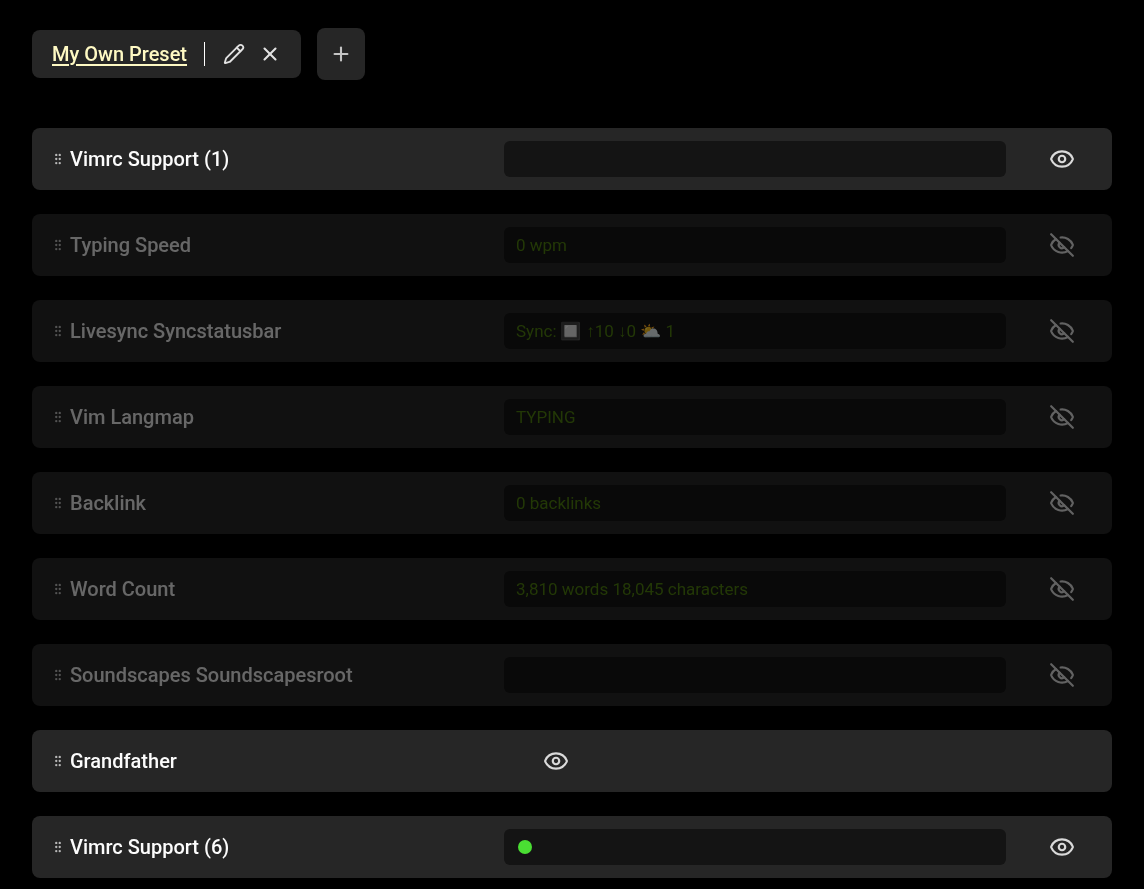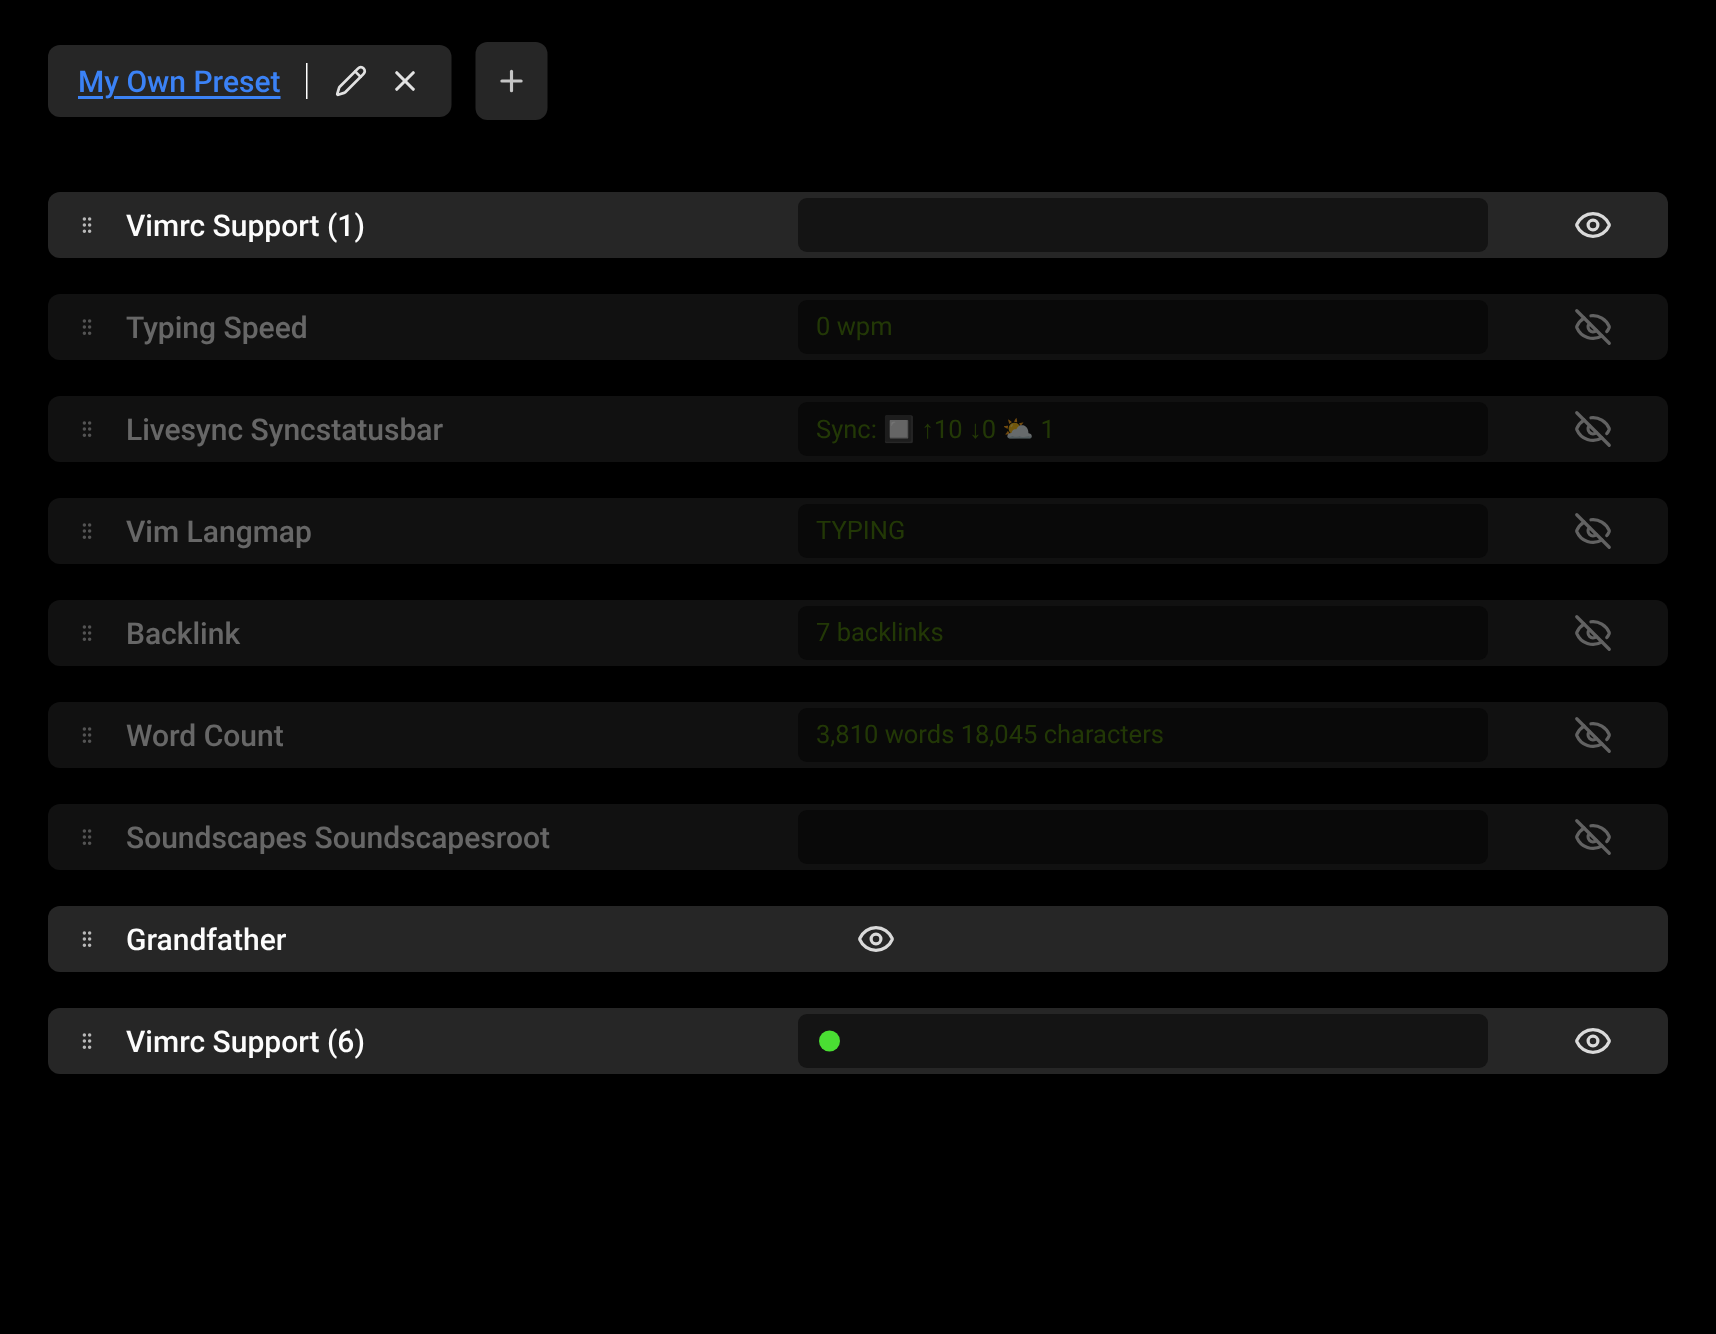--- a/index.html
+++ b/index.html
@@ -23,21 +23,21 @@
     border-radius: 8px;
     padding: 12px 20px;
     display: flex;
     align-items: center;
     gap: 18px;
     font-size: 20px;
     cursor: pointer;
     color: #a8a8a8;
   }
   .tab.active .tab-label {
-    color: #3b82f6;
+    color: #fef9c3;
     text-decoration: underline;
     text-underline-offset: 3px;
     text-decoration-thickness: 1.5px;
   }
   .tab-label { font-weight: 500; }
   .tab-icons { display: flex; gap: 14px; align-items: center; }
   .icon-btn {
     background: #262626;
     border-radius: 8px;
     width: 48px;
@@ -48,22 +48,22 @@
     cursor: pointer;
   }
   svg { display: block; }
   .rows { display: flex; flex-direction: column; gap: 24px; }
   .row {
     background: #262626;
     border-radius: 8px;
     display: flex;
     align-items: center;
     padding: 12px 22px 12px 18px;
-    gap: 18px;
-    height: 44px;
+    gap: 4px;
+    height: 62px;
   }
   .row.dim { opacity: 0.45; }
   .drag-handle {
     width: 16px;
     display: flex;
     justify-content: center;
     align-items: center;
     color: #b8b8b8;
     cursor: grab;
   }
@@ -238,21 +238,21 @@
         <svg width="14" height="20" viewBox="0 0 24 24" fill="none" stroke="currentColor" stroke-width="2" stroke-linecap="round" stroke-linejoin="round">
           <circle cx="9" cy="5" r="1"></circle>
           <circle cx="9" cy="12" r="1"></circle>
           <circle cx="9" cy="19" r="1"></circle>
           <circle cx="15" cy="5" r="1"></circle>
           <circle cx="15" cy="12" r="1"></circle>
           <circle cx="15" cy="19" r="1"></circle>
         </svg>
       </div>
       <div class="row-label">Backlink</div>
-      <div class="value-box">7 backlinks</div>
+      <div class="value-box">0 backlinks</div>
       <div class="vis-btn">
         <svg width="26" height="26" viewBox="0 0 24 24" fill="none" stroke="currentColor" stroke-width="2" stroke-linecap="round" stroke-linejoin="round">
           <path d="M10.733 5.076a10.744 10.744 0 0 1 11.205 6.575 1 1 0 0 1 0 .696 10.8 10.8 0 0 1-1.444 2.49"></path>
           <path d="M14.084 14.158a3 3 0 0 1-4.242-4.242"></path>
           <path d="M17.479 17.499a10.75 10.75 0 0 1-15.417-5.151 1 1 0 0 1 0-.696 10.75 10.75 0 0 1 4.446-5.143"></path>
           <path d="m2 2 20 20"></path>
         </svg>
       </div>
     </div>
     <div class="row dim">

